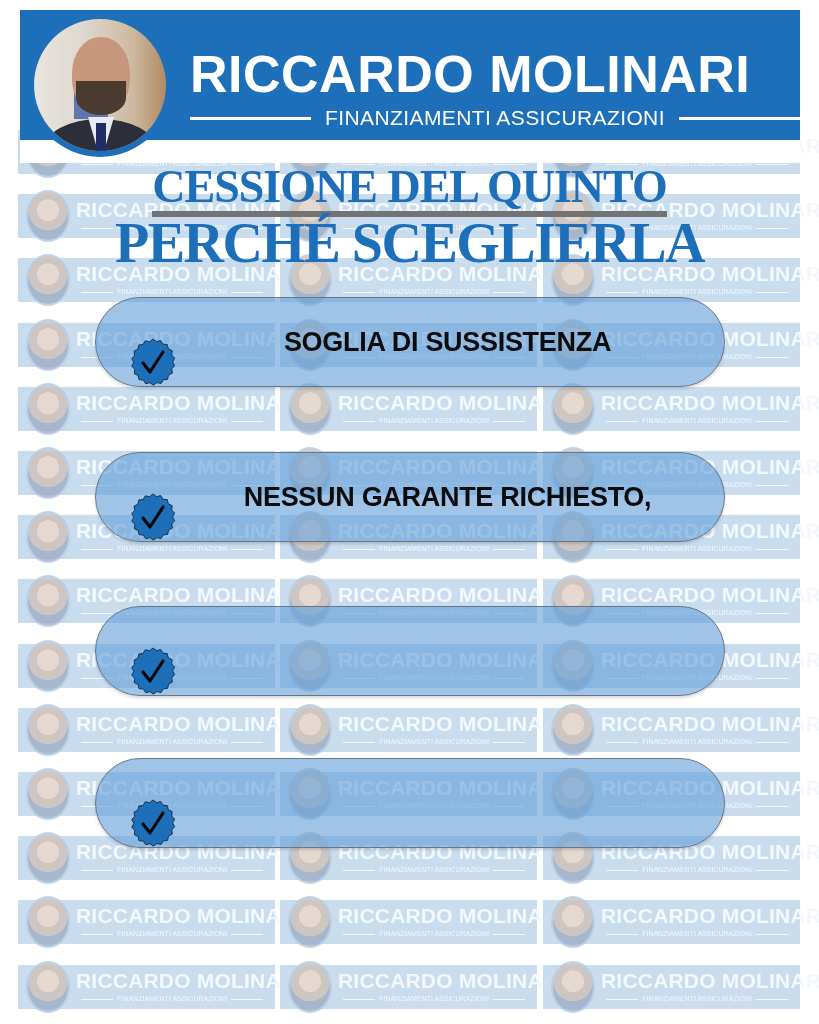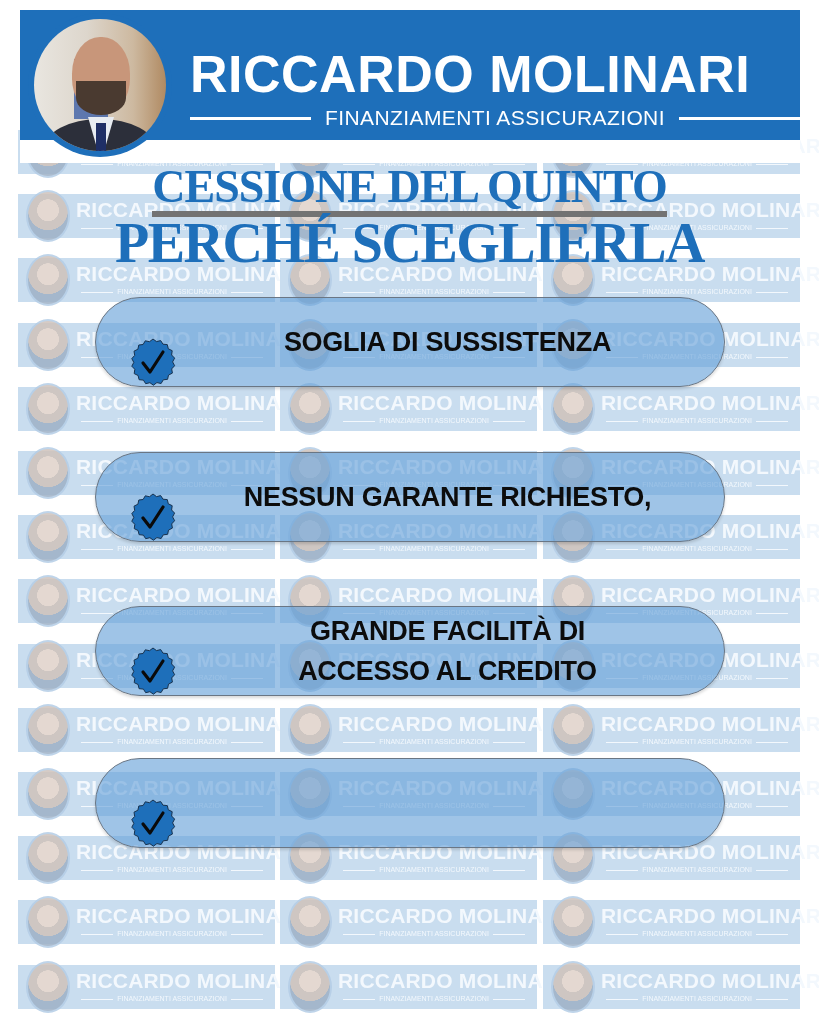--- a/index.html
+++ b/index.html
@@ -293,24 +293,20 @@
       <use href="#badge"></use>
     </svg>
   <div class="pill-text">
     <span>NESSUN GARANTE RICHIESTO,</span>
   </div>
 </div>
 <div class="pill" style="top:606px;">
   <svg class="badge" viewBox="0 0 54 54">
       <use href="#badge"></use>
     </svg>
-  <div class="pill-text">
-    <span>GRANDE FACILITÀ DI</span>
-    <span>ACCESSO AL CREDITO</span>
-  </div>
 </div>
 <div class="pill" style="top:758px;">
   <svg class="badge" viewBox="0 0 54 54">
       <use href="#badge"></use>
     </svg>
   <div class="pill-text">
   </div>
 </div>
 
 <svg width="0" height="0" style="position:absolute">

